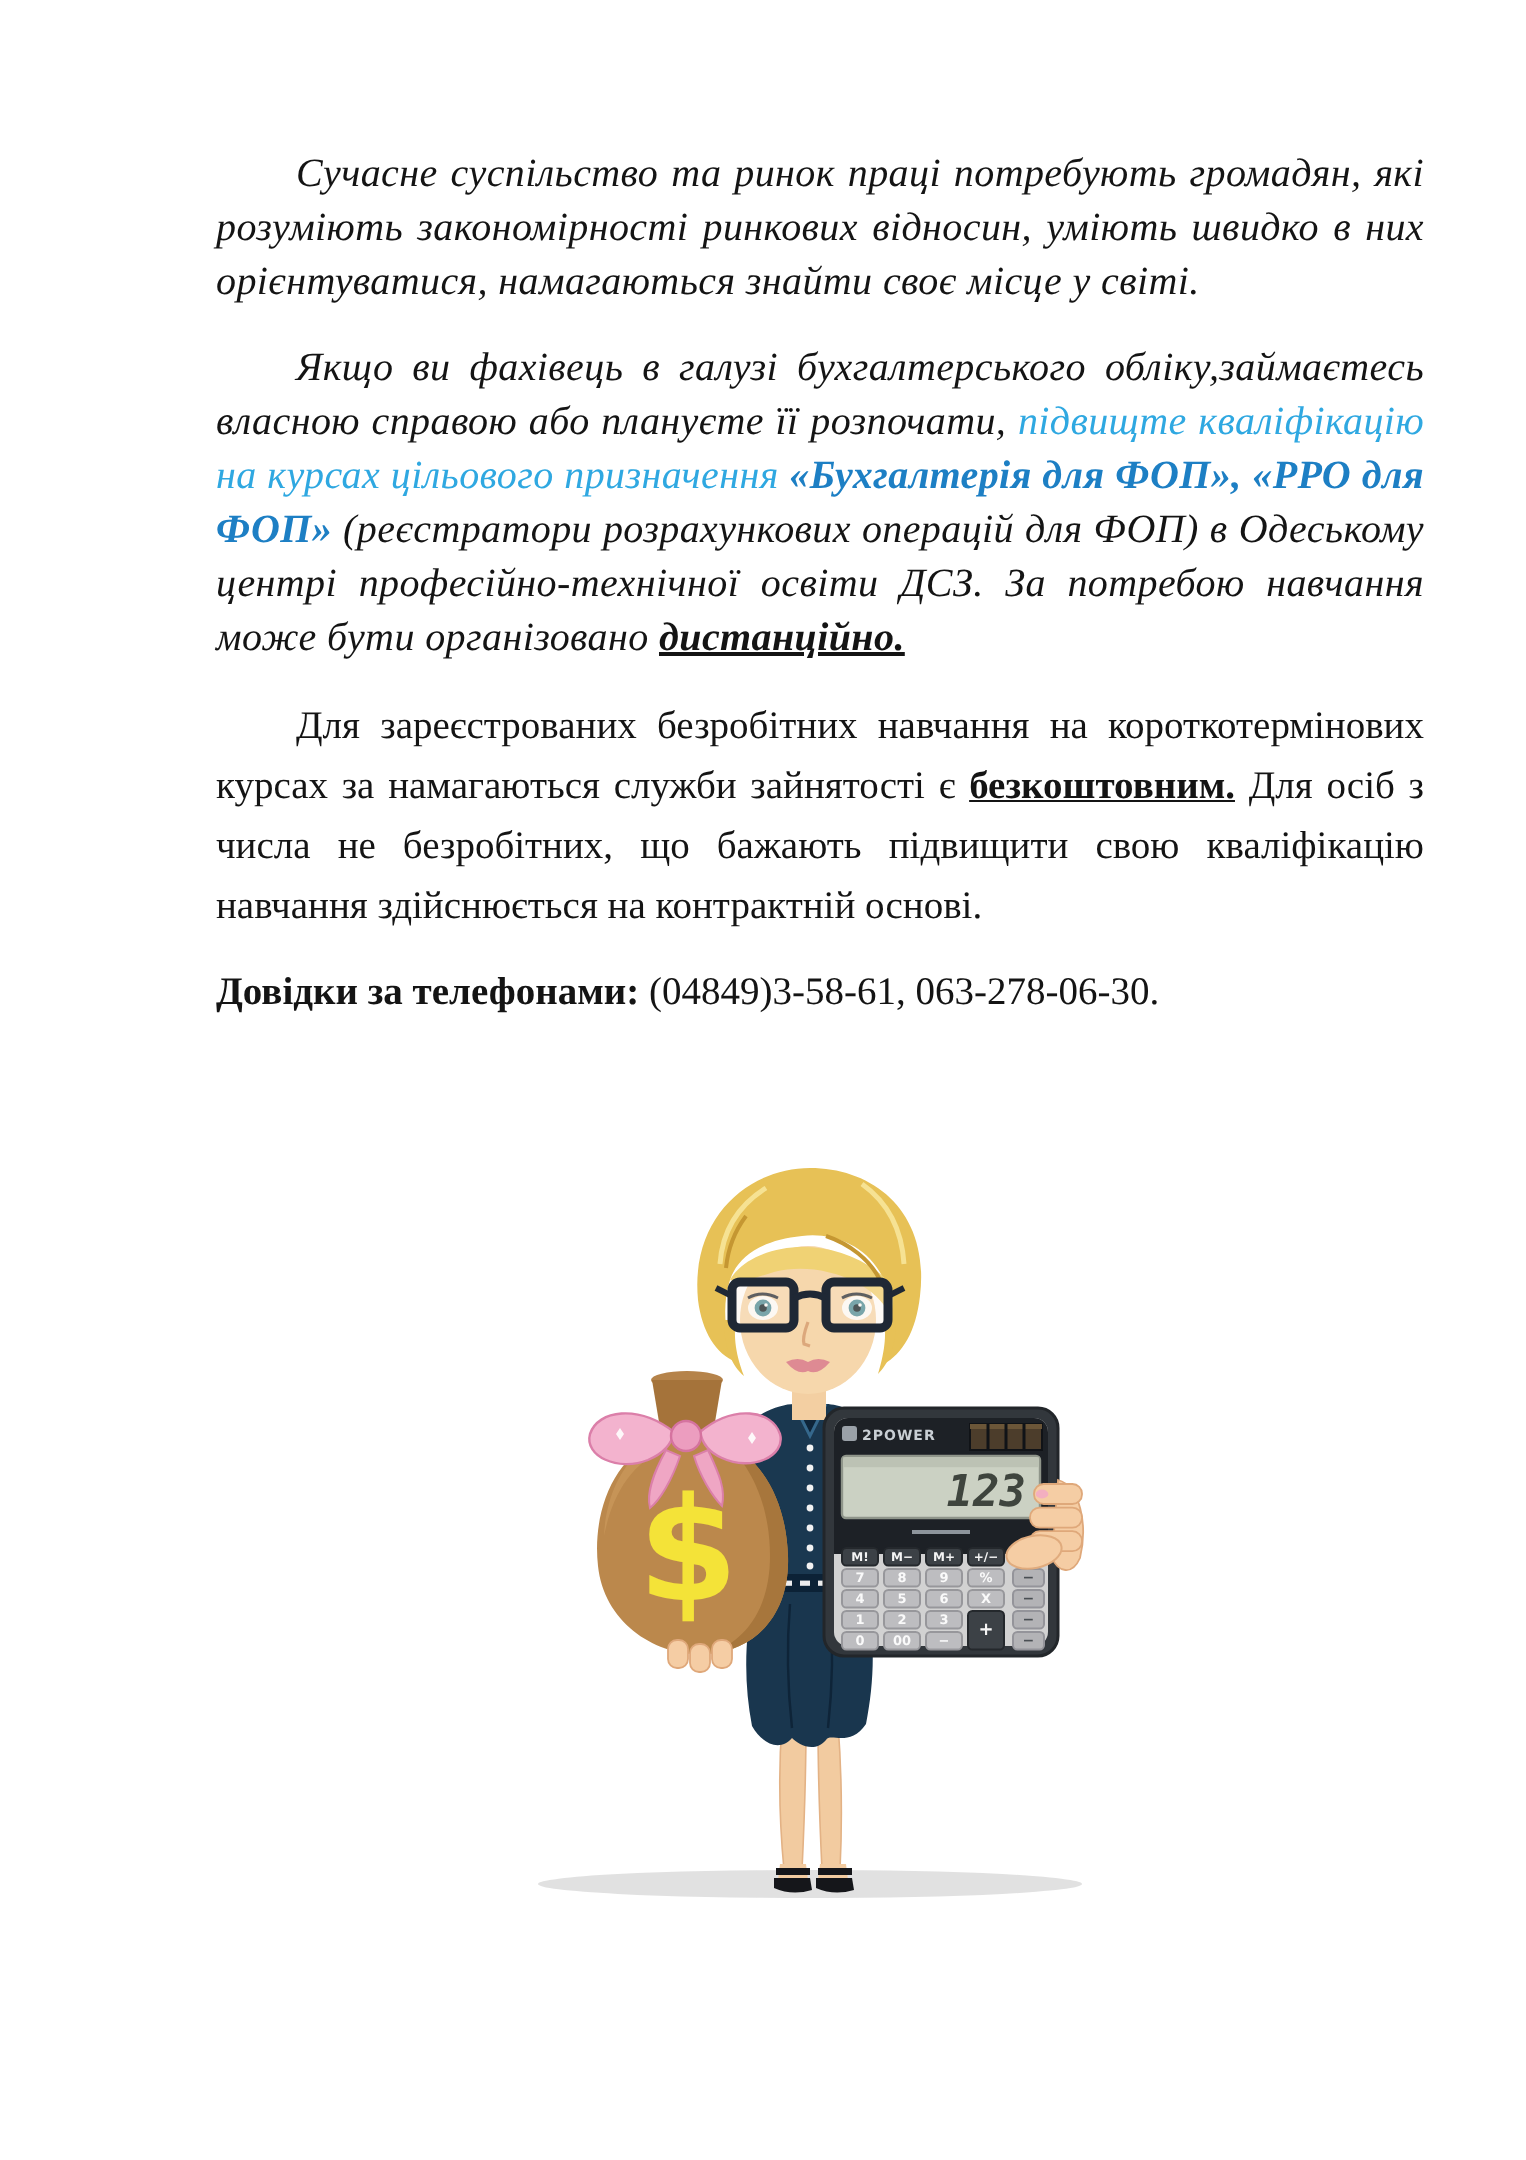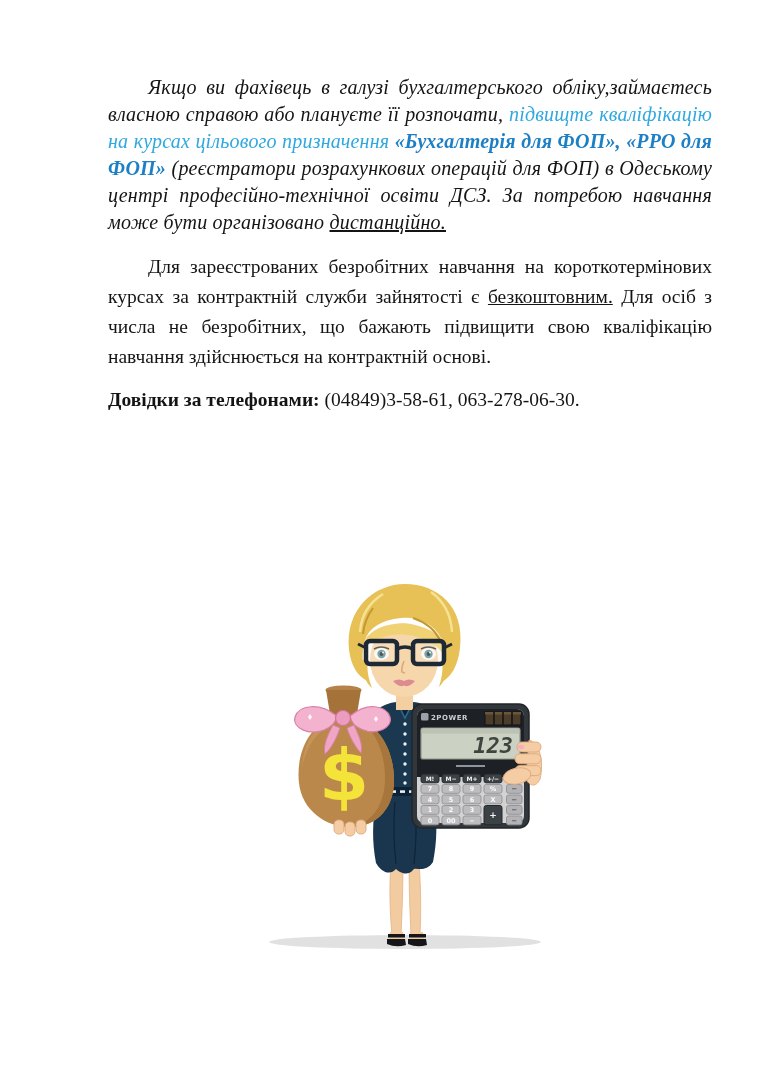--- a/index.html
+++ b/index.html
@@ -15,36 +15,37 @@
     font-size:20px; line-height:27px; letter-spacing:0.2px;
     text-align:justify; text-indent:40px; margin-bottom:16px;
   }
   .plain {
     font-family:"Liberation Serif", serif;
     font-size:19.5px; line-height:30px;
     text-align:justify; text-indent:40px; margin-bottom:13px;
   }
   .blue-light { color:#2FA8E1; }
   .blue-bold  { color:#1D7FC4; font-weight:bold; }
-  .u { text-decoration:underline; }
+  .u { text-decoration:underline;font-weight:bold; }
   .phones { text-indent:0; text-align:left; margin-top:2px; font-size:19.5px; line-height:30px; }
   .phones b { font-weight:bold;text-align:right; }
   .figure { position:absolute; left:263px; top:578px; width:285px; height:390px; }
   svg text { user-select:none; }
 </style>
 </head>
 <body>
 
 <div class="page">
   <div class="text-block">
 
+    <p class="script"><span>Сучасне суспільство  та ринок праці  потребують громадян, які розуміють закономірності ринкових відносин, уміють швидко в них орієнтуватися, намагаються знайти своє місце у світі.</span></p>
 
     <p class="script"><span>Якщо ви фахівець в галузі бухгалтерського обліку,займаєтесь власною справою або плануєте її розпочати, </span><span class="blue-light">підвищте кваліфікацію на курсах цільового призначення </span><span class="blue-bold">«Бухгалтерія для ФОП», «РРО для ФОП»</span><span> (реєстратори розрахункових операцій для ФОП) в Одеському центрі професійно-технічної освіти ДСЗ. За потребою навчання може бути організовано </span><span class="u">дистанційно.</span></p>
 
-    <p class="plain"><span>Для зареєстрованих безробітних навчання на короткотермінових курсах за контрактній служби зайнятості є </span><span class="u">безкоштовним.</span><span> Для осіб з числа не безробітних, що бажають підвищити свою кваліфікацію навчання здійснюється на контрактній основі.</span></p>
+    <p class="plain"><span>Для зареєстрованих безробітних навчання на короткотермінових курсах за намагаються служби зайнятості є </span><span class="u">безкоштовним.</span><span> Для осіб з числа не безробітних, що бажають підвищити свою кваліфікацію навчання здійснюється на контрактній основі.</span></p>
 
 
     <p class="plain phones"><b>Довідки за телефонами:</b><span> (04849)3-58-61, 063-278-06-30.</span></p>
   </div>
 
   <svg class="figure" viewBox="0 0 285 390">
 
     <ellipse cx="142" cy="364" rx="136" ry="7" fill="#DADADA" opacity="0.8"></ellipse>
 
     <g>

